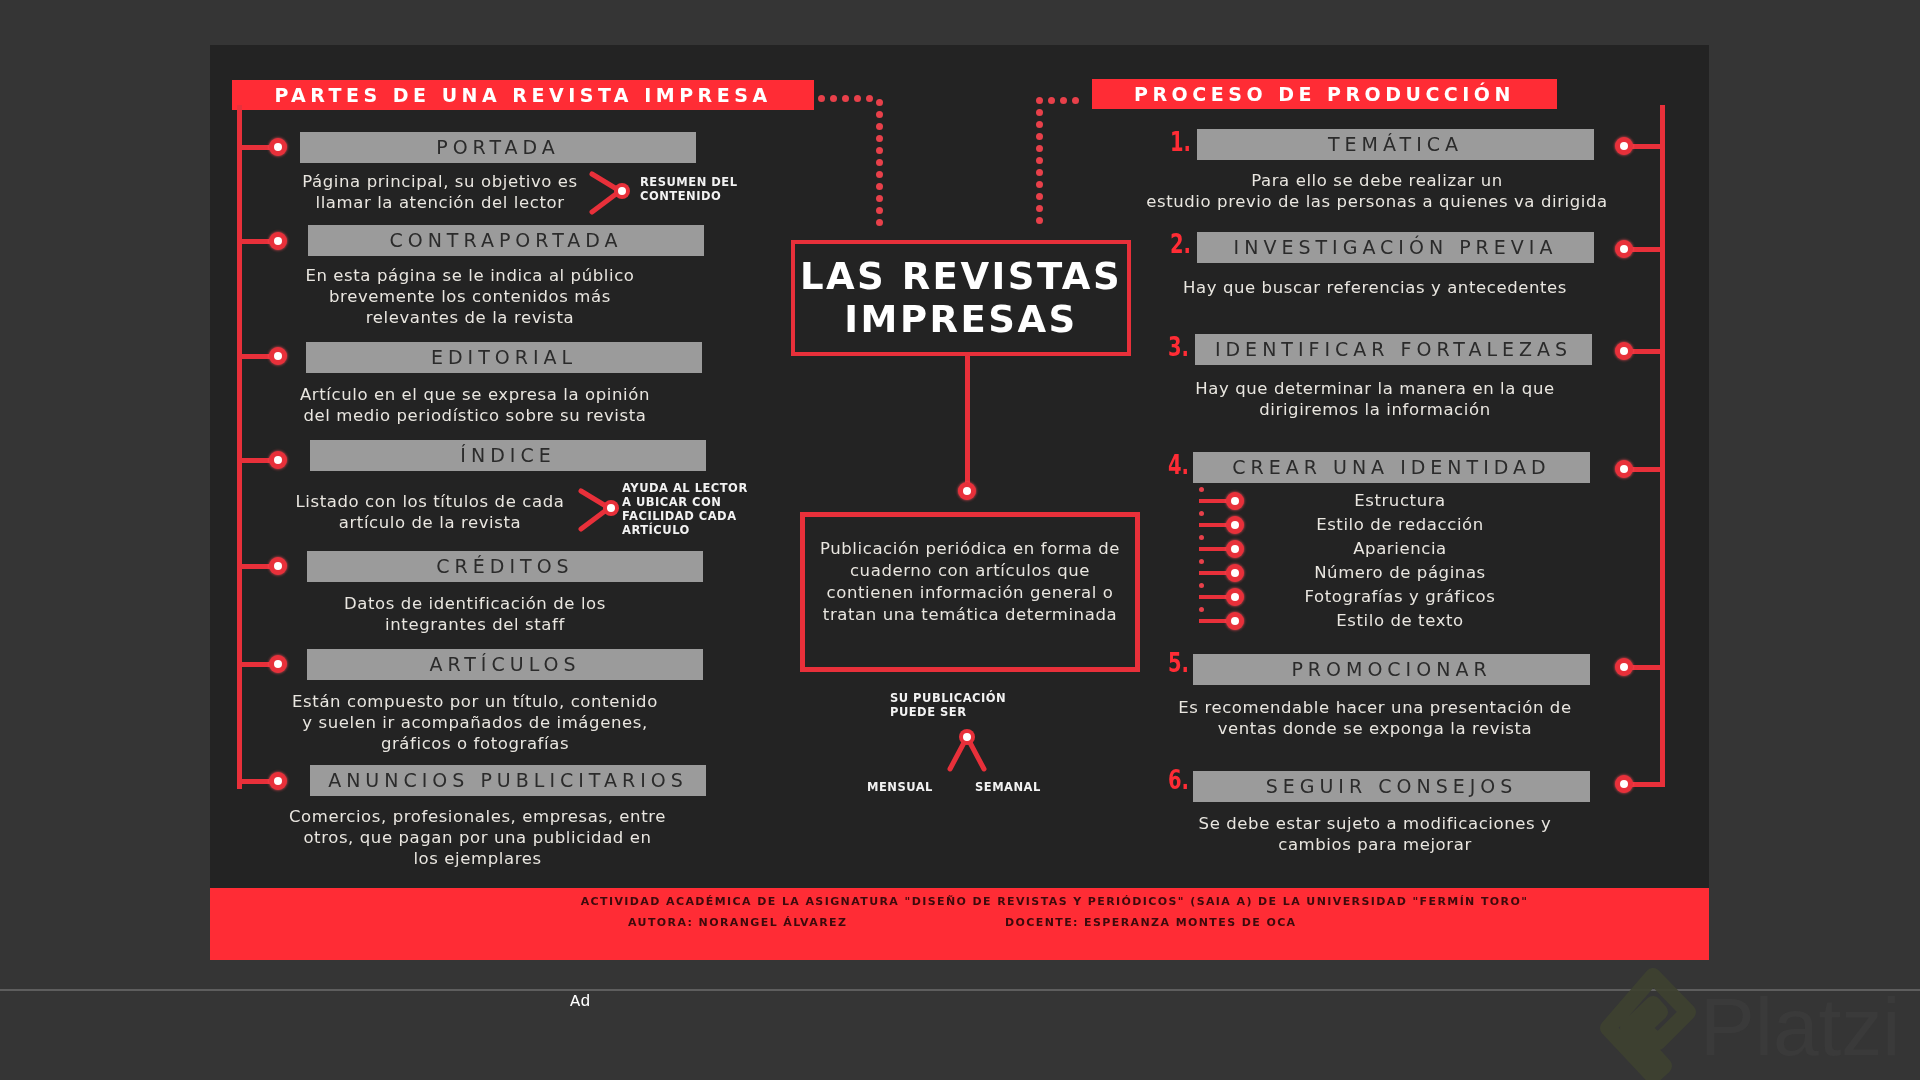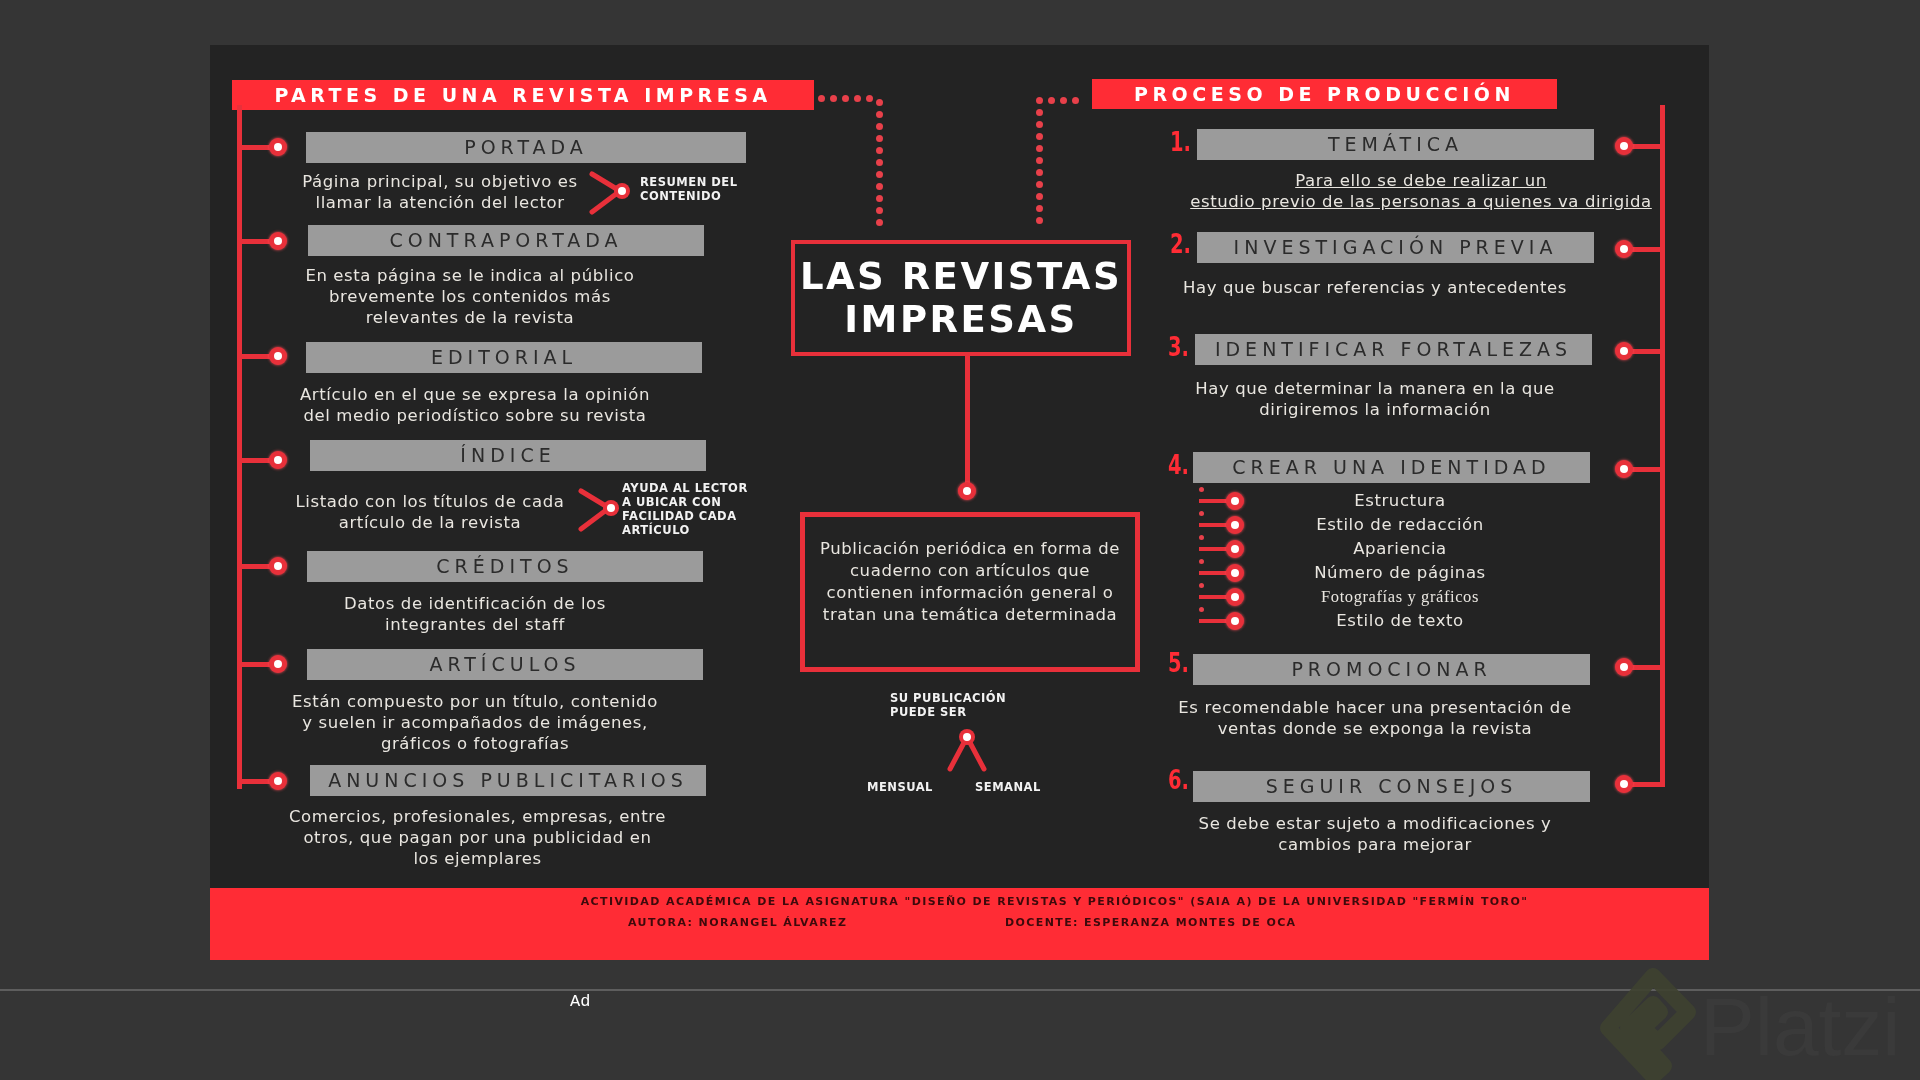--- a/index.html
+++ b/index.html
@@ -45,21 +45,21 @@
     <div class="node" style="left:59px; top:302px;"></div>
     <div class="hline" style="left:27px; top:413px; width:36px;"></div>
     <div class="node" style="left:59px; top:406px;"></div>
     <div class="hline" style="left:27px; top:519px; width:36px;"></div>
     <div class="node" style="left:59px; top:512px;"></div>
     <div class="hline" style="left:27px; top:617px; width:36px;"></div>
     <div class="node" style="left:59px; top:610px;"></div>
     <div class="hline" style="left:27px; top:734px; width:36px;"></div>
     <div class="node" style="left:59px; top:727px;"></div>
 
-    <div class="bar" style="left:96px; top:87px; width:440px;">PORTADA</div>
+    <div class="bar" style="left:90px; top:87px; width:396px;">PORTADA</div>
     <div class="desc" style="left:60px; top:126px; width:340px;">Página principal, su objetivo es
 llamar la atención del lector</div>
     <svg class="fork" style="left:378px; top:125px;" width="50" height="46">
       <line x1="4" y1="4" x2="32" y2="21" stroke="#e8303a" stroke-width="5" stroke-linecap="round"></line>
       <line x1="4" y1="42" x2="32" y2="21" stroke="#e8303a" stroke-width="5" stroke-linecap="round"></line>
       <circle cx="34" cy="21" r="8" fill="#e8303a"></circle>
         <circle cx="34" cy="21" r="4" fill="#fff"></circle>
     </svg>
     <div class="note" style="left:430px; top:130px; width:120px;">RESUMEN DEL
 CONTENIDO</div>
@@ -169,21 +169,21 @@
     <div class="node" style="left:1405px; top:297px;"></div>
     <div class="hline" style="left:1419px; top:422px; width:36px;"></div>
     <div class="node" style="left:1405px; top:415px;"></div>
     <div class="hline" style="left:1419px; top:620px; width:36px;"></div>
     <div class="node" style="left:1405px; top:613px;"></div>
     <div class="hline" style="left:1419px; top:737px; width:36px;"></div>
     <div class="node" style="left:1405px; top:730px;"></div>
 
     <div class="num" style="left:960px; top:82px;">1.</div>
     <div class="bar" style="left:987px; top:84px; width:397px;">TEMÁTICA</div>
-    <div class="desc" style="left:976px; top:125px; width:470px;text-decoration:underline;">Para ello se debe realizar un
+    <div class="desc" style="left:932px; top:125px; width:470px;">Para ello se debe realizar un
 estudio previo de las personas a quienes va dirigida</div>
 
     <div class="num" style="left:960px; top:184px;">2.</div>
     <div class="bar" style="left:987px; top:187px; width:397px;">INVESTIGACIÓN PREVIA</div>
     <div class="desc" style="left:930px; top:232px; width:470px;">Hay que buscar referencias y antecedentes</div>
 
     <div class="num" style="left:958px; top:287px;">3.</div>
     <div class="bar" style="left:985px; top:289px; width:397px;">IDENTIFICAR FORTALEZAS</div>
     <div class="desc" style="left:930px; top:333px; width:470px;">Hay que determinar la manera en la que
 dirigiremos la información</div>
@@ -203,21 +203,21 @@
       <div class="hline" style="left:989px; top:502px; width:34px; height:4px;"></div>
         <div class="node" style="left:1016px; top:495px;"></div>
       <div class="desc" style="left:1050px; top:493px; width:280px;">Apariencia</div>
       <div class="dot" style="left:989px; top:514px; width:5px; height:5px;"></div>
       <div class="hline" style="left:989px; top:526px; width:34px; height:4px;"></div>
         <div class="node" style="left:1016px; top:519px;"></div>
       <div class="desc" style="left:1050px; top:517px; width:280px;">Número de páginas</div>
       <div class="dot" style="left:989px; top:538px; width:5px; height:5px;"></div>
       <div class="hline" style="left:989px; top:550px; width:34px; height:4px;"></div>
         <div class="node" style="left:1016px; top:543px;"></div>
-      <div class="desc" style="left:1050px; top:541px; width:280px;font-family:Liberation Serif, serif;">Fotografías y gráficos</div>
+      <div class="desc" style="left:1050px; top:541px; width:280px;">Fotografías y gráficos</div>
       <div class="dot" style="left:989px; top:562px; width:5px; height:5px;"></div>
       <div class="hline" style="left:989px; top:574px; width:34px; height:4px;"></div>
         <div class="node" style="left:1016px; top:567px;"></div>
       <div class="desc" style="left:1050px; top:565px; width:280px;">Estilo de texto</div>
     </div>
 
     <div class="num" style="left:958px; top:603px;">5.</div>
     <div class="bar" style="left:983px; top:609px; width:397px;">PROMOCIONAR</div>
     <div class="desc" style="left:930px; top:652px; width:470px;">Es recomendable hacer una presentación de
 ventas donde se exponga la revista</div>

